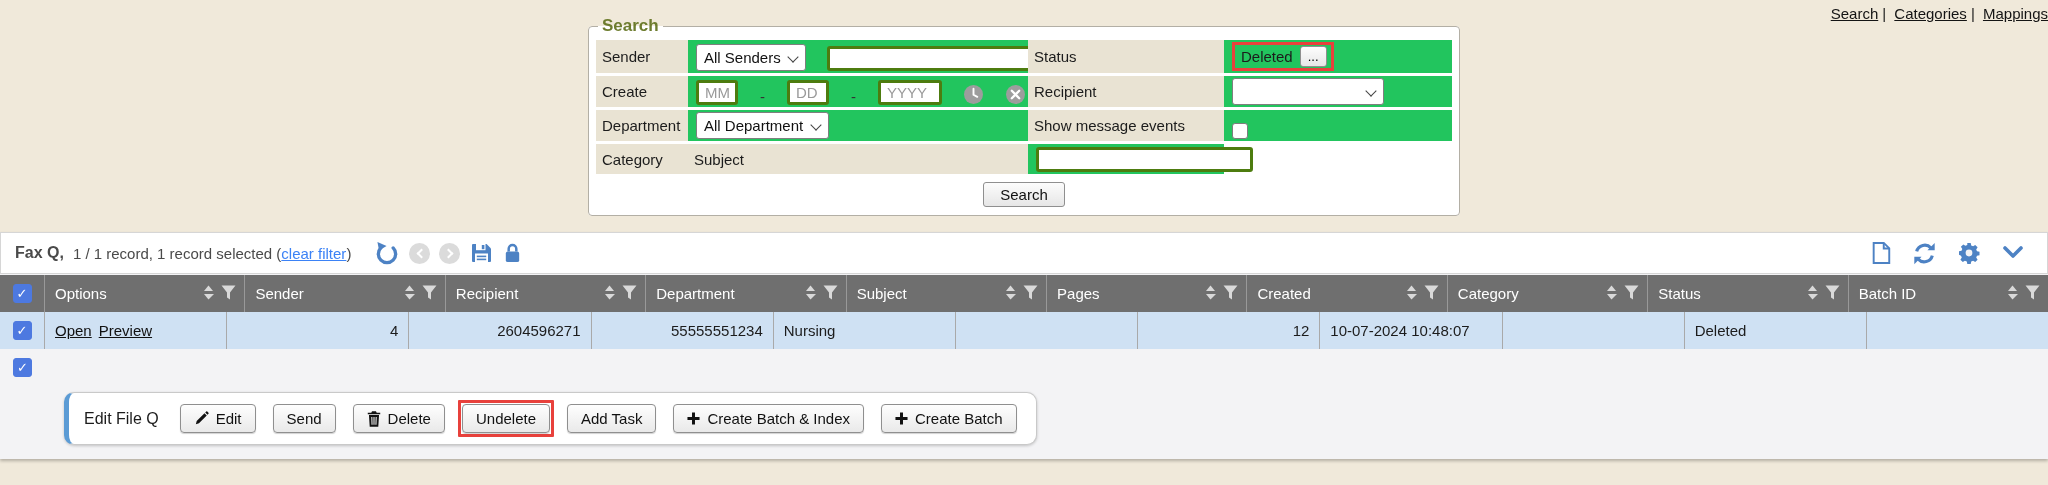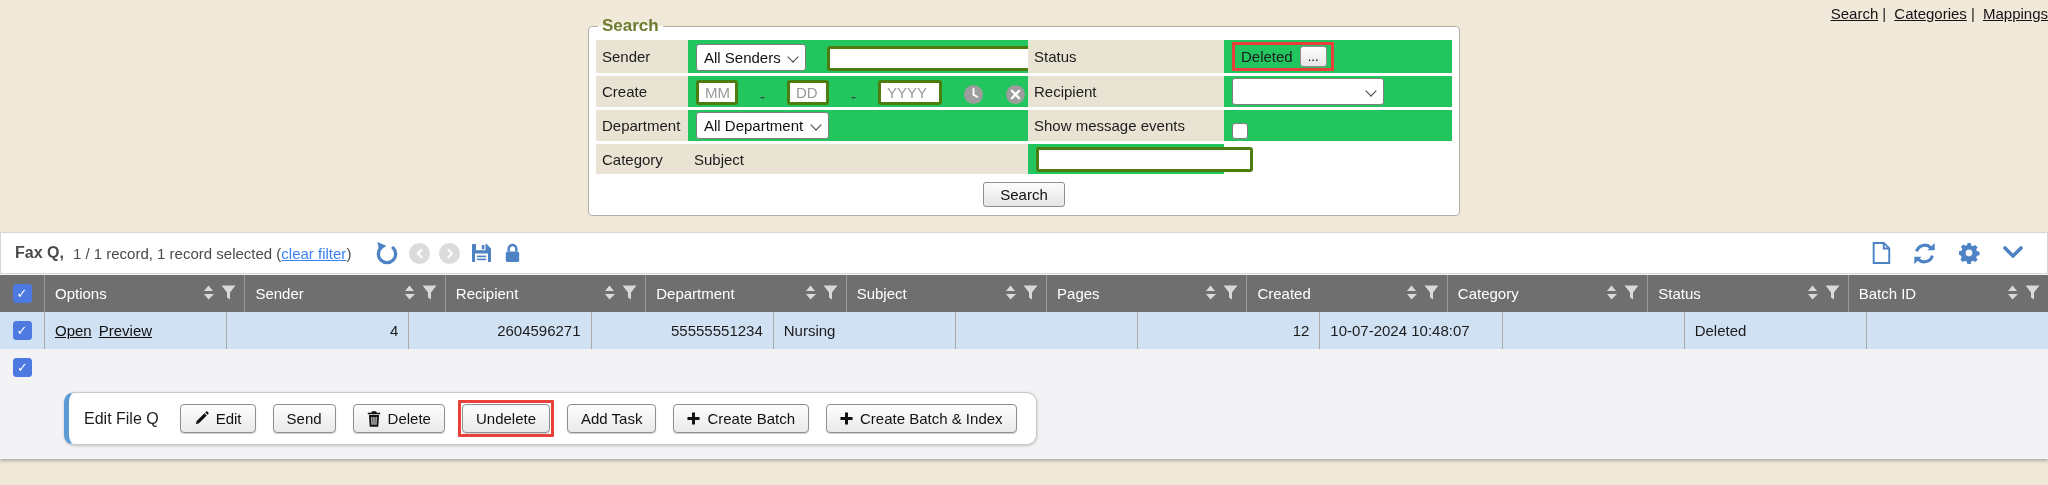--- a/index.html
+++ b/index.html
@@ -484,30 +484,30 @@
         </button>
       </span>
 
       <span class="btn-wrap">
         <button class="abtn">
           <span class="btn-icon">
             <svg width="13" height="13" viewBox="0 0 14 14">
               <path fill="#111" d="M5.4 0.5h3.2v4.9h4.9v3.2H8.6v4.9H5.4V8.6H0.5V5.4h4.9z"></path>
             </svg>
           </span>
-          <span>Create Batch</span>
+          <span>Create Batch &amp; Index</span>
         </button>
       </span>
 
       <span class="btn-wrap">
         <button class="abtn">
           <span class="btn-icon">
             <svg width="13" height="13" viewBox="0 0 14 14">
               <path fill="#111" d="M5.4 0.5h3.2v4.9h4.9v3.2H8.6v4.9H5.4V8.6H0.5V5.4h4.9z"></path>
             </svg>
           </span>
-          <span>Create Batch &amp; Index</span>
+          <span>Create Batch</span>
         </button>
       </span>
 
   </div>
 
 </div>
 
 </body></html>

